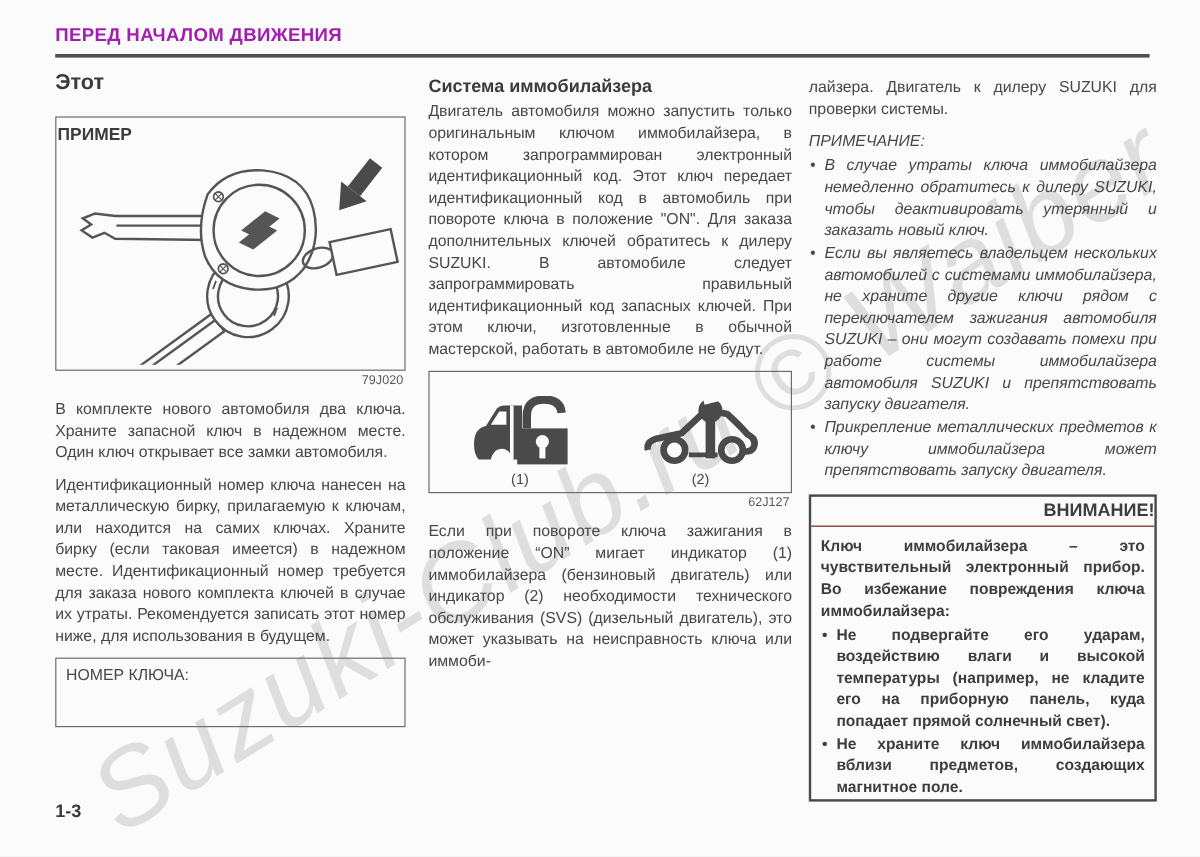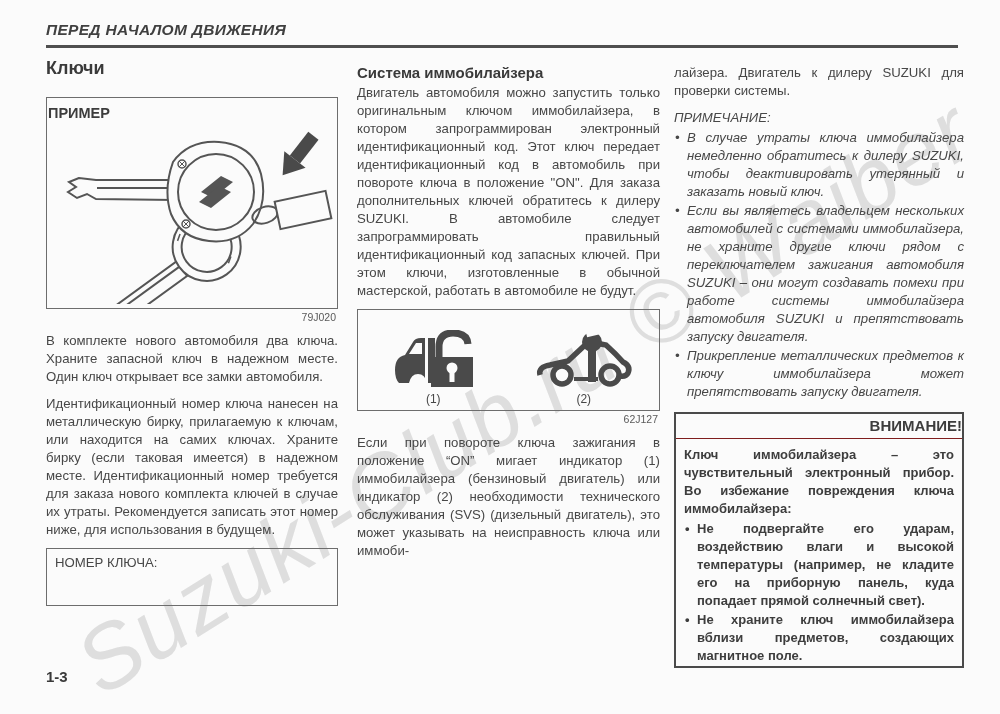--- a/index.html
+++ b/index.html
@@ -13,21 +13,21 @@
   .watermark{
     position:absolute;left:58px;top:628px;z-index:0;
     transform:rotate(-32deg);transform-origin:0 0;
     font-size:90px;letter-spacing:2px;white-space:nowrap;
     color:rgba(165,165,165,0.33);font-style:italic;
   }
   .content{position:relative;z-index:1;}
   
   .chapter-header{
     position:absolute;left:46px;top:21px;width:912px;
-    font-size:15.5px;font-weight:bold;color:#404040;letter-spacing:.3px;font-style:italic;
+    font-size:15.5px;font-weight:bold;color:#a21caf;letter-spacing:.3px;
   }
   .header-rule{position:absolute;left:46px;top:45px;width:912px;height:3px;background:#4f4f4f;}
   
   .col{position:absolute;}
   .col1{left:46px;top:58px;width:292px;}
   .col2{left:357px;top:64px;width:303px;}
   .col3{left:674px;top:64px;width:290px;}
   h2{font-size:18px;font-weight:bold;color:#3a3a3a;margin:0 0 18px;}
   h3{font-size:15px;font-weight:bold;color:#3a3a3a;margin:0 0 3px;}
   p{font-size:13.2px;line-height:18px;text-align:justify;margin:0 0 9px;}
@@ -75,21 +75,21 @@
 
 <div class="page">
 
   <div class="watermark">Suzuki-Club.ru © Waiber</div>
 
   <div class="content">
     <div class="chapter-header">ПЕРЕД НАЧАЛОМ ДВИЖЕНИЯ</div>
     <div class="header-rule"></div>
 
     <div class="col col1">
-      <h2>Ключи</h2>
+      <h2>Этот</h2>
 
       <figure class="example-box">
         <div class="example-label">ПРИМЕР</div>
         <svg width="286" height="192" viewBox="0 0 286 192">
           <g fill="none" stroke="#555" stroke-width="2">
 
             <g transform="rotate(-36 150 138)">
               <path d="M36 131 l-9 4 6 5 -7 5 8 6 9 -4 8 5 74 0 0 -18 -74 0 z" fill="#fbfbfb"></path>
               <line x1="52" y1="140" x2="124" y2="140"></line>
               <circle cx="158" cy="140" r="34" fill="#fbfbfb"></circle>

